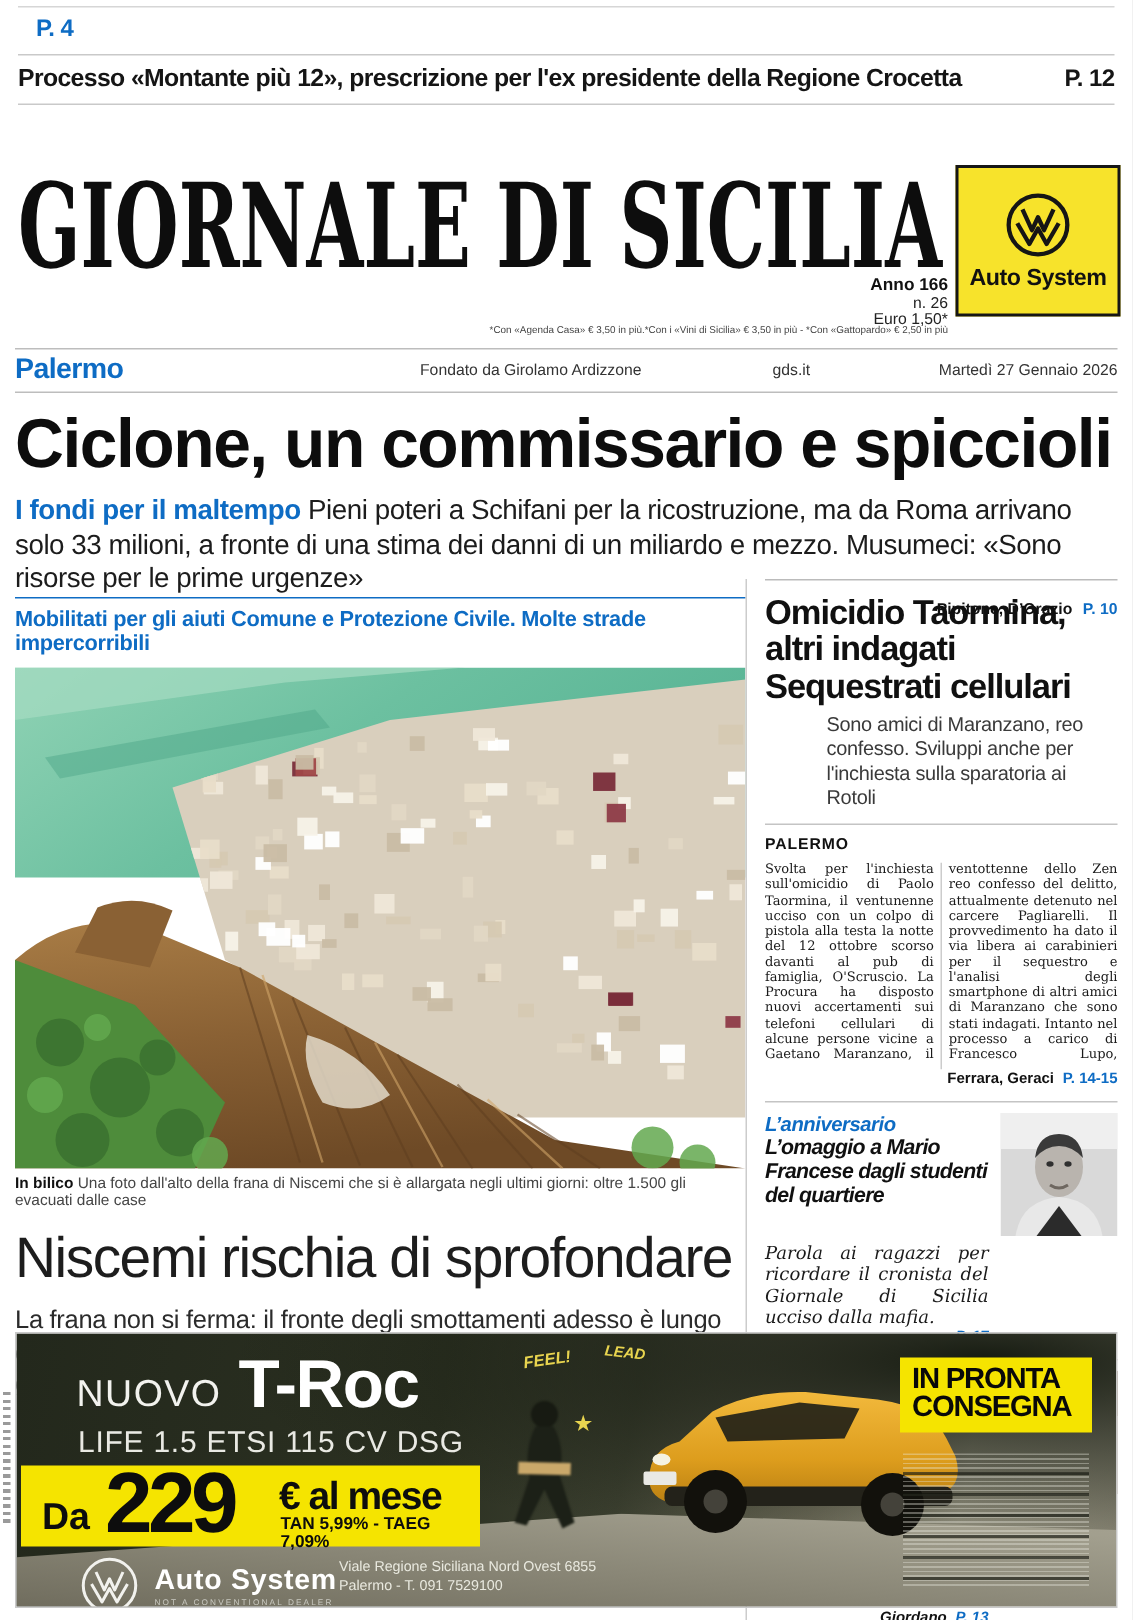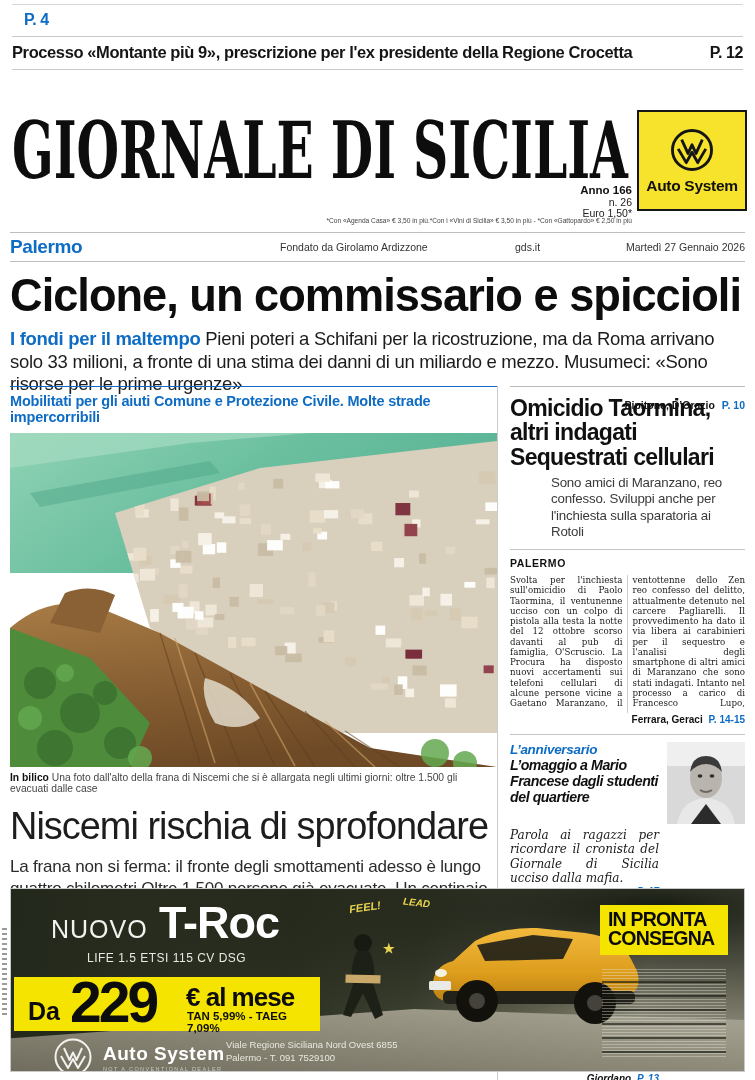--- a/index.html
+++ b/index.html
@@ -44,21 +44,21 @@
   .dateline .site { position:absolute; left:505px; font-size:10.5px; color:#333; }
   .dateline .date { margin-left:auto; font-size:10.5px; color:#333; }
   
   .lead { position:absolute; top:268px; left:10px; width:735px; }
   .lead .deck { margin-top:4px; font-size:18.5px; line-height:1.22; letter-spacing:-0.3px; color:#1c1c1c; }
   .lead .deck .kick { color:#0e6cc4; font-weight:bold; }
   .bylinerow { text-align:right; font-size:10.5px; margin-top:3px; }
   .bylinerow .nm { font-weight:bold; color:#111; }
   .bylinerow .pg { font-weight:bold; color:#0e6cc4; margin-left:4px; }
   
-  .leftcol { position:absolute; top:386px; left:10px; width:487px; }
+  .leftcol { position:absolute; top:398px; left:10px; width:487px; }
   .kicker-bar {
     border-top:1px solid #0e6cc4; padding:6px 0 8px 0;
     color:#0e6cc4; font-weight:bold; font-size:14.5px; letter-spacing:-0.2px;
   }
   .mainphoto { width:487px; height:334px; display:block; }
   .caption { margin-top:5px; font-size:10.3px; color:#454545; }
   .caption b { color:#111; }
   .niscemi-h { margin-top:9px; }
   .leftcol .deck2 { margin-top:5px; font-size:17px; line-height:1.27; color:#2b2b2b; letter-spacing:-0.2px; }
   
@@ -94,21 +94,21 @@
     border:1px solid #c9c9c9; overflow:hidden;
     background:
       radial-gradient(ellipse at 88% 10%, #151a10 0%, rgba(21,26,16,0) 55%),
       linear-gradient(100deg,#23281c 0%,#2b3021 38%,#3c4030 55%,#6e6c5a 72%,#9b9886 85%,#8a8776 100%);
   }
   .ad .road { position:absolute; left:0; bottom:0; width:100%; height:100%;
     background:linear-gradient(185deg,#b3b0a0 0%,#a29f8e 55%,#706d5e 100%);
     clip-path:polygon(0 82%, 55% 66%, 100% 72%, 100% 100%, 0 100%); }
   .ad .nuovo { position:absolute; left:40px; top:26px; color:#f2f2ee; font-size:25px; letter-spacing:1px; font-weight:300; }
   .ad .troc { position:absolute; left:148px; top:8px; color:#fff; font-size:45px; font-weight:bold; letter-spacing:-1px; }
-  .ad .trim { position:absolute; left:41px; top:62px; color:#e9e9e3; font-size:12px; letter-spacing:0.5px;margin-left:35px; }
+  .ad .trim { position:absolute; left:41px; top:62px; color:#e9e9e3; font-size:20px; letter-spacing:0.5px; }
   .pricebanner {
     position:absolute; left:3px; top:88px; width:306px; height:54px;
     background:#f5e400; color:#0d0d0d;padding-left:16px;
   }
   .pricebanner .da { position:absolute; left:14px; top:20px; font-size:25px; font-weight:bold; }
   .pricebanner .val { position:absolute; left:56px; top:-8px; font-size:57px; font-weight:bold; letter-spacing:-3px; }
   .pricebanner .suf { position:absolute; left:172px; top:5px; font-size:26px; font-weight:bold; letter-spacing:-1px; }
   .pricebanner .tan { position:absolute; left:173px; top:33px; font-size:11.5px; font-weight:bold; }
   .vwrow { position:absolute; left:42px; top:148px; display:flex; align-items:center; gap:10px; }
   .vwrow .dealer { color:#fff; font-size:19px; font-weight:bold; letter-spacing:0.5px; }
@@ -140,21 +140,21 @@
 </head>
 <body>
 
 <div class="page">
 
   <div class="topstrip">
     <div class="row c-blue">
       <span class="pref">P. 4</span>
     </div>
     <div class="row c-black">
-      <span>Processo «Montante più 9», prescrizione per l'ex presidente della Regione Crocetta</span>
+      <span>Processo «Montante più 12», prescrizione per l'ex presidente della Regione Crocetta</span>
       <span class="pref">P. 12</span>
     </div>
   </div>
 
   <div class="logo-wrap">
     <svg width="622" height="92" viewBox="0 0 622 92">
       <text x="2" y="74" font-size="78" font-weight="bold" class="serifed" fill="#0d0d0d" textLength="616" lengthAdjust="spacingAndGlyphs">GIORNALE DI SICILIA</text>
     </svg>
   </div>
 

